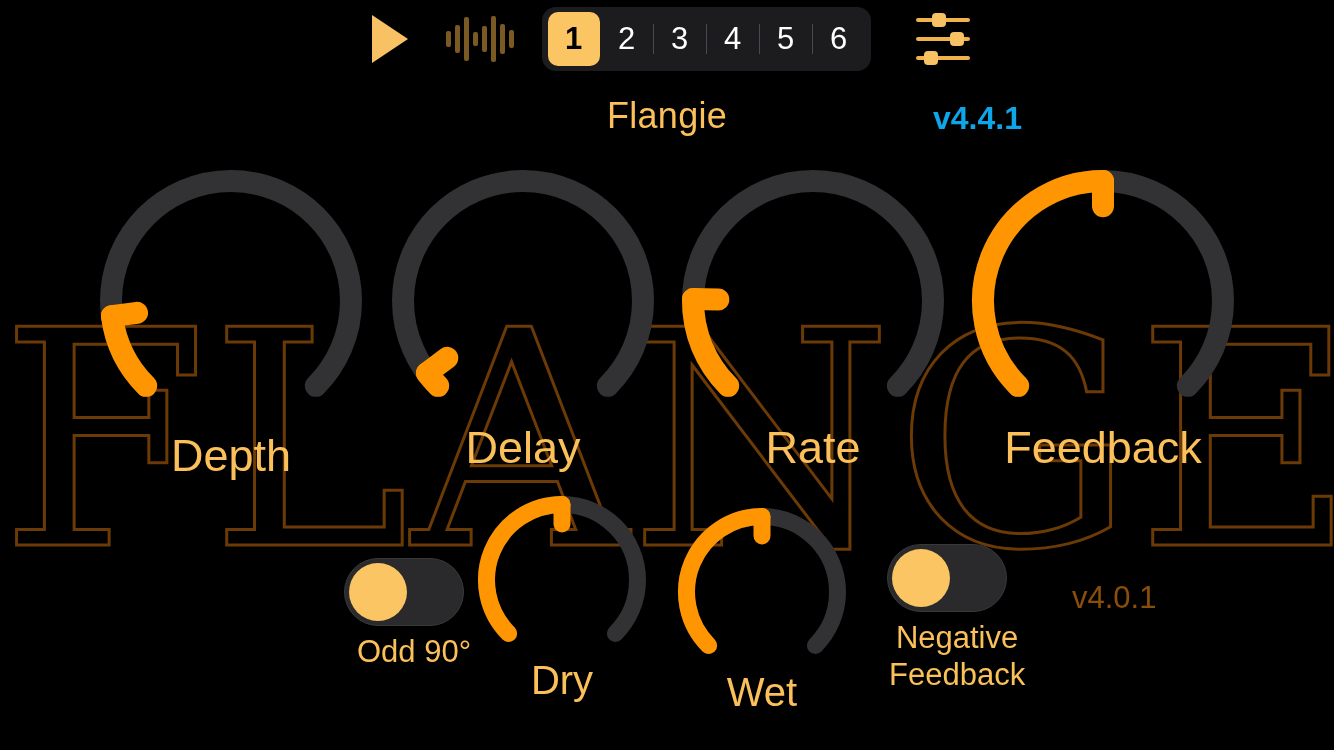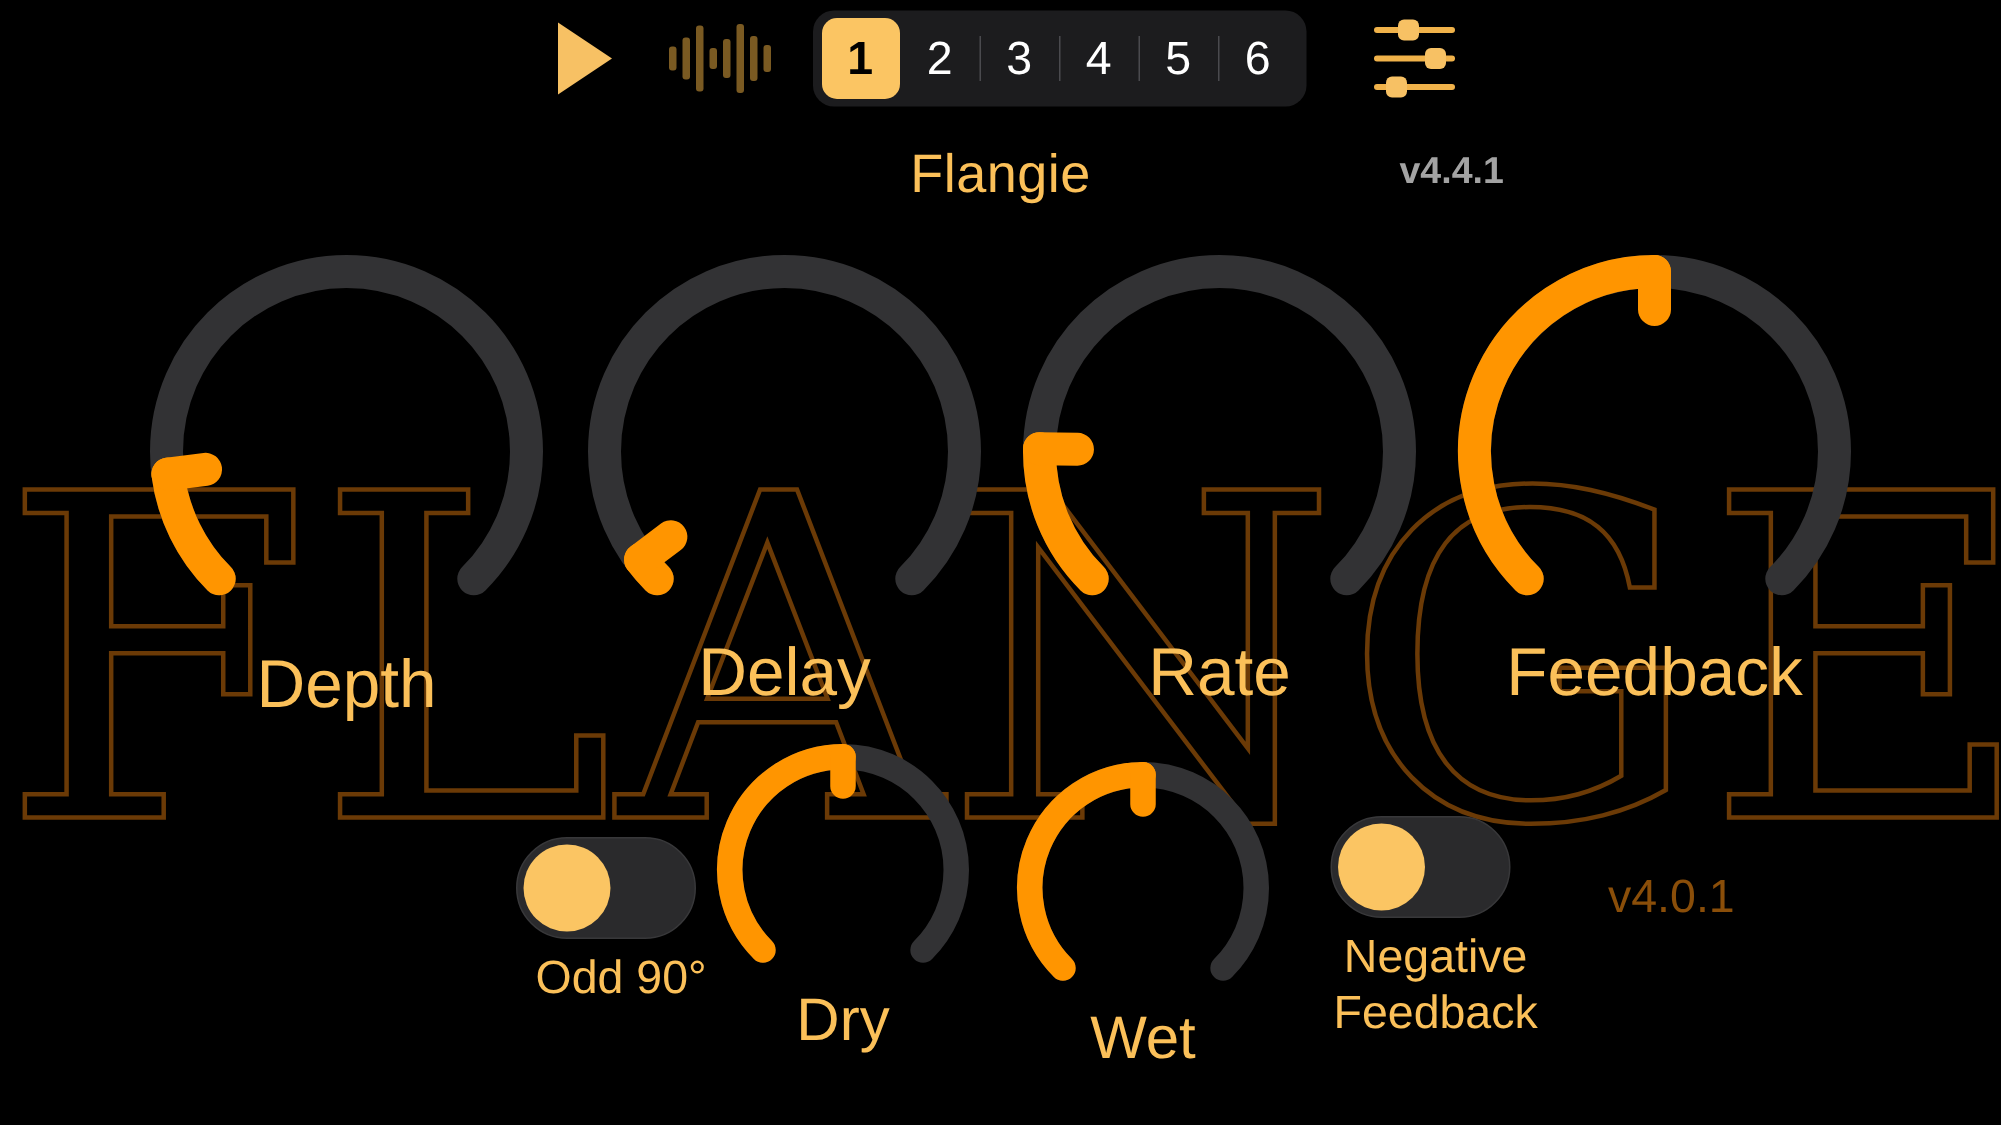--- a/index.html
+++ b/index.html
@@ -147,23 +147,23 @@
     width: 1334px;
     text-align: center;
     font-size: 36px;
     color: #fbc059;
     letter-spacing: 0.3px;
     z-index: 5;
   }
   .version-top {
     position: absolute;
     left: 933px; top: 100px;
-    font-size: 25px;
+    font-size: 32px;
     font-weight: 600;
-    color: #a3a3a3;
+    color: #0ea5e9;
     z-index: 5;
   }
   .version-bottom {
     position: absolute;
     left: 1072px; top: 580px;
     font-size: 31px;
     color: #8a4e09;
     z-index: 1;
   }
 

